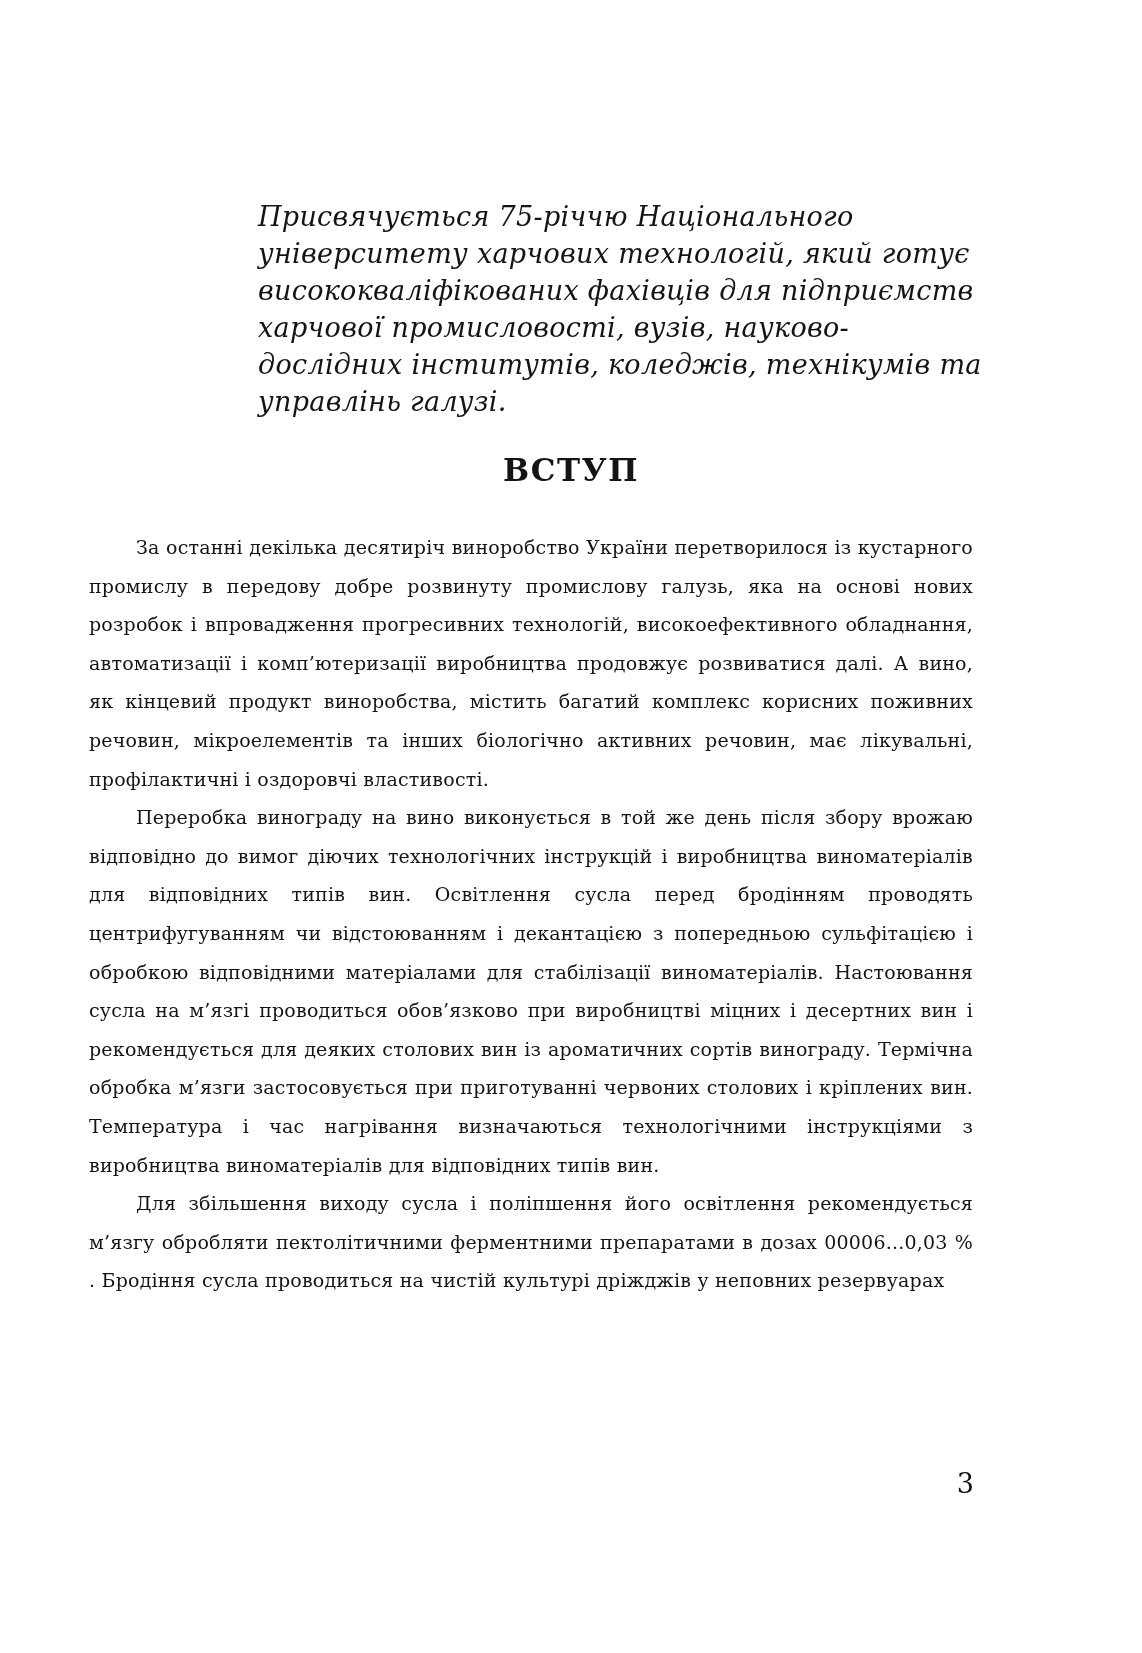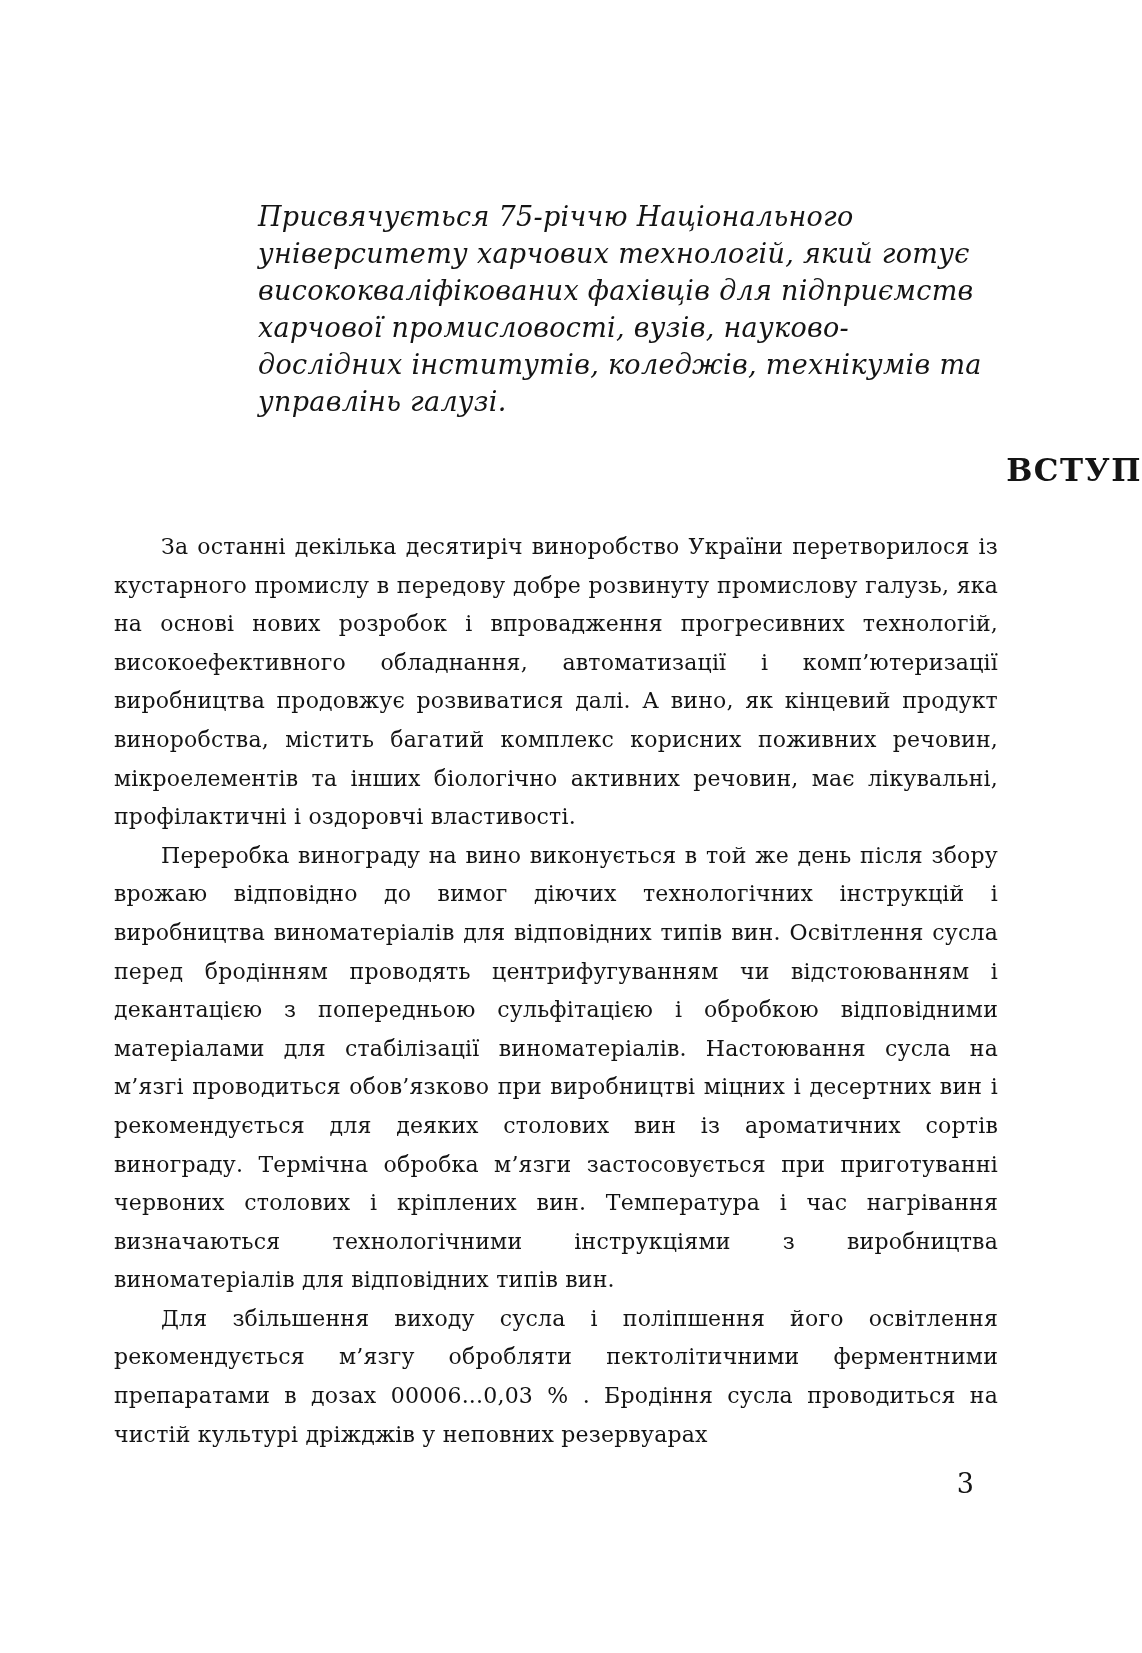--- a/index.html
+++ b/index.html
@@ -27,31 +27,31 @@
     font-size: 27px;
     line-height: 37px;
     text-align: left;
     letter-spacing: 0.3px;
   }
   .heading {
     position: absolute;
     left: 0;
     top: 452px;
     width: 100%;
-    text-align: right;
+    text-align: center;
     font-size: 31px;
     font-weight: bold;
     letter-spacing: 1.5px;
   }
   .body-text {
     position: absolute;
-    left: 114px;
+    left: 89px;
     top: 528px;
     width: 884px;
-    font-size: 22px;
+    font-size: 19px;
     line-height: 38.6px;
     font-weight: 500;
     text-align: justify;
     letter-spacing: 0.2px;
   }
   .body-text p {
     margin: 0;
     text-indent: 47px;
   }
   .page-number {

